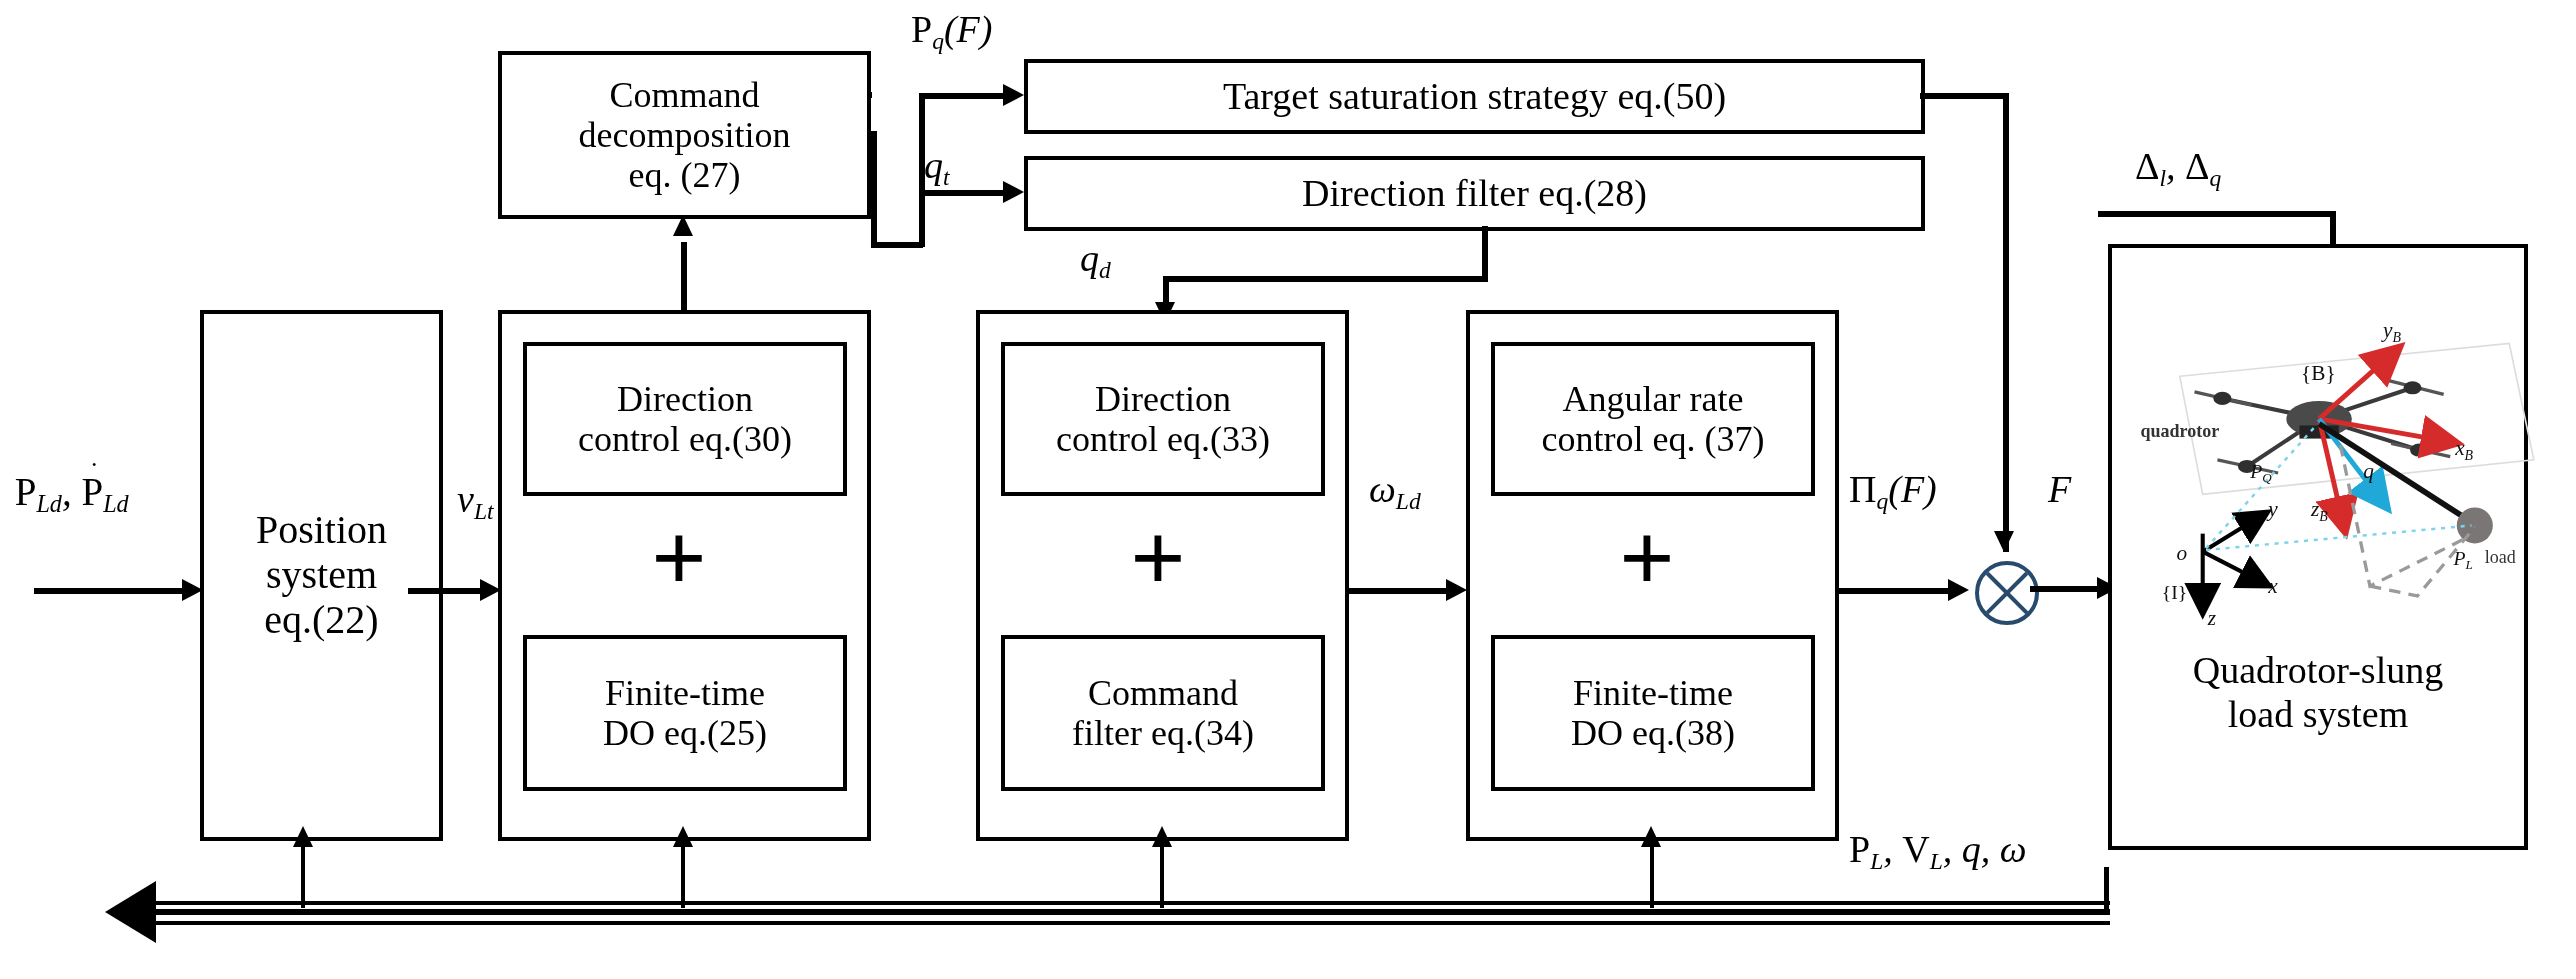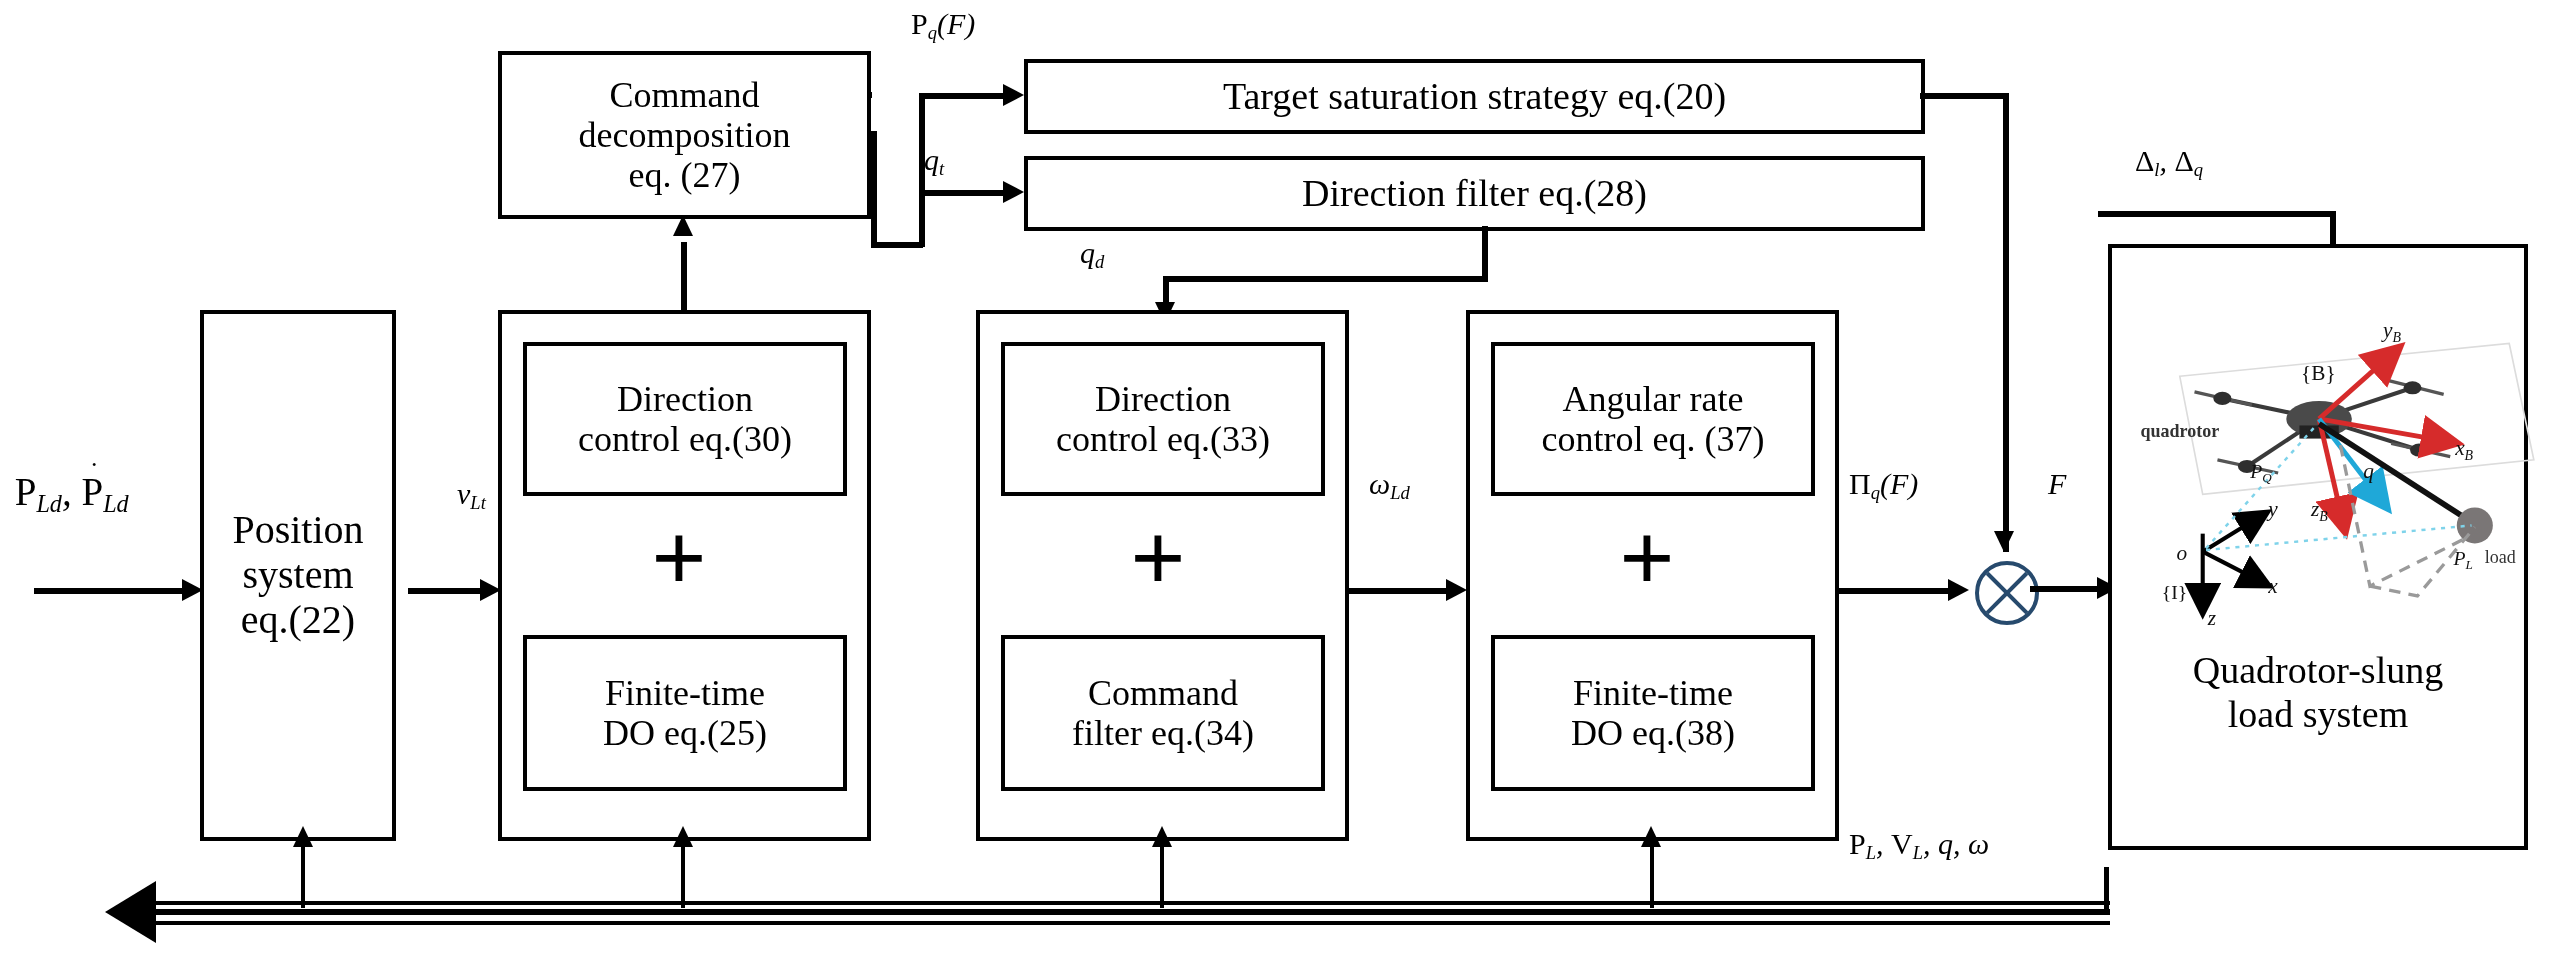--- a/index.html
+++ b/index.html
@@ -22,21 +22,21 @@
   .ar-d{position:absolute;width:0;height:0;border-left:10.6px solid transparent;
         border-right:10.6px solid transparent;border-top:21px solid #000;}
   .ar-l-big{position:absolute;width:0;height:0;border-top:31px solid transparent;
         border-bottom:31px solid transparent;border-right:51px solid #000;}
 
   .plus{position:absolute;font-weight:700;line-height:1;color:#000;}
 
   .math{font-family:"Liberation Serif", serif;font-style:italic;}
   .math .up{font-style:normal;}
   sub{font-size:.62em;font-style:italic;vertical-align:-0.28em;}
-  .mlbl{font-size:30px;}
+  .mlbl{font-size:38px;}
 
   .mult{position:absolute;border:4.1px solid #274a6d;border-radius:50%;background:#fff;}
   .mult i{position:absolute;display:block;background:#274a6d;height:4.1px;width:100%;
           left:0;top:50%;margin-top:-2px;}
 
   .sysimg{position:absolute;}
   .caption{position:absolute;text-align:center;font-size:38px;line-height:1.15;width:100%;}
 </style>
 </head>
 <body>
@@ -45,21 +45,21 @@
 
   <div class="box" style="left:498px;top:51px;width:373px;height:168px;font-size:36px;">
     <div>
       <div>Command</div>
       <div>decomposition</div>
       <div>eq. (27)</div>
     </div>
   </div>
 
   <div class="box" style="left:1024px;top:59px;width:901px;height:75px;font-size:38px;">
-    <span>Target saturation strategy eq.(20)</span>
+    <span>Target saturation strategy eq.(50)</span>
   </div>
 
   <div class="box" style="left:1024px;top:156px;width:901px;height:75px;font-size:38px;">
     <span>Direction filter eq.(28)</span>
   </div>
 
   <div class="vline" style="left:871px;top:131px;height:116px;"></div>
 
   <div class="hline" style="left:871px;top:92px;width:0.8px;"></div>
   <div class="vline" style="left:919px;top:95px;height:152px;"></div>
@@ -87,21 +87,21 @@
   <div class="vline" style="left:2003px;top:93px;height:459px;"></div>
   <div class="ar-d" style="left:1994px;top:531px;"></div>
 
   <div class="lbl math" style="left:14.7px;top:469px;font-size:39px;">
     <span class="up">P</span><sub>Ld</sub>,&nbsp;<span style="position:relative;display:inline-block;">
       <span style="position:absolute;left:8.2px;top:-13px;font-size:28px;font-style:normal;">˙</span><span class="up">P</span></span><sub>Ld</sub>
   </div>
   <div class="hline" style="left:34px;top:588px;width:156px;"></div>
   <div class="ar-r" style="left:182px;top:579px;"></div>
 
-  <div class="box" style="left:200px;top:310px;width:196px;height:531px;font-size:40px;">
+  <div class="box" style="left:200px;top:310px;width:243px;height:531px;font-size:40px;">
     <div>
       <div>Position</div>
       <div>system</div>
       <div>eq.(22)</div>
     </div>
   </div>
 
   <div class="lbl mlbl math" style="left:418px;top:477px;margin-left:39px;">v<sub>Lt</sub></div>
   <div class="hline" style="left:408px;top:588px;width:82px;"></div>
   <div class="ar-r" style="left:480px;top:579px;"></div>

